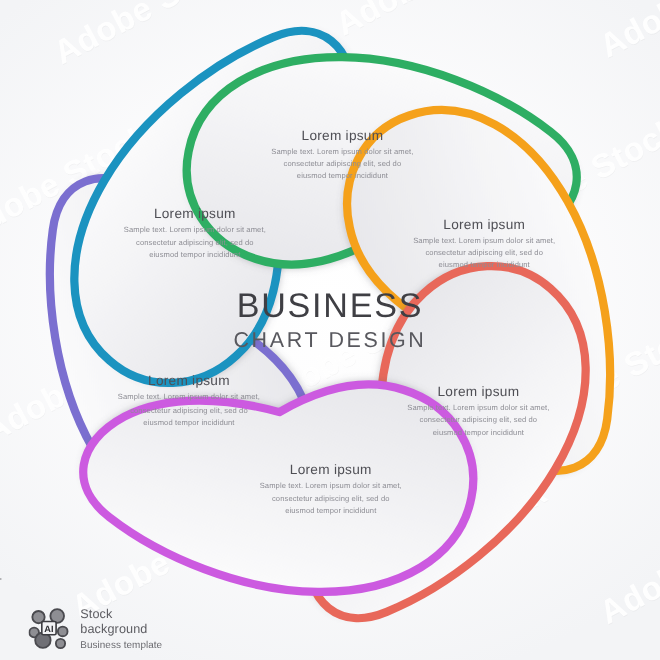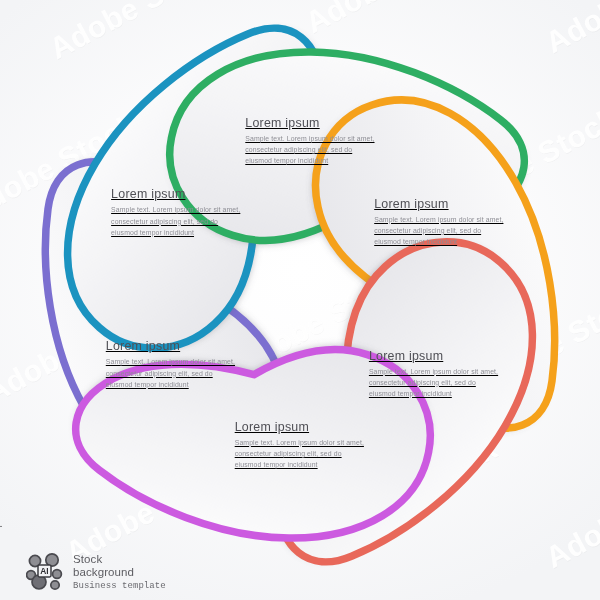--- a/index.html
+++ b/index.html
@@ -54,23 +54,22 @@
   #wheel {
     position: absolute;
     left: 0;
     top: 0;
   }
 
   
   .petal-text {
     position: absolute;
     width: 132px;
-    text-align: left;
+    text-align: center;
     pointer-events: none;
-    text-decoration: underline;
   }
   .petal-title {
     font-size: 12.4px;
     color: #4f4f55;
     letter-spacing: 0.25px;
     margin: 0 0 3px 0;
     font-weight: 400;
     white-space: nowrap;
   }
   .petal-body {
@@ -121,21 +120,20 @@
   .brand-line-1, .brand-line-2 {
     font-size: 11.5px;
     color: #5d5d62;
     letter-spacing: 0.1px;
   }
   .brand-line-3 {
     font-size: 9px;
     color: #6b6b70;
     letter-spacing: 0.05px;
     margin-top: 1px;
-    font-family: Liberation Mono, monospace;
   }
 </style>
 </head>
 <body>
 
 <div id="stage">
 
   <div id="watermarks">
       <div class="wm" style="left: 44px; top: 36px; font-size: 30px; transform: rotate(-28deg);">Adobe Stock</div>
       <div class="wm" style="left: 300px; top: 10px; font-size: 30px; transform: rotate(-28deg);">Adobe Stock</div>
@@ -183,20 +181,24 @@
           <path d="M 0 -92 C 46 -104, 96 -128, 120 -166 C 146 -208, 132 -246, 86 -252 C 28 -260, -52 -250, -112 -216 C -176 -180, -208 -124, -190 -72 C -176 -30, -132 -8, -88 -18 C -50 -26, -22 -54, 0 -92 Z" fill="url(#fillGrad)" filter="url(#petalShadow)"></path>
           <path d="M 0 -92 C 46 -104, 96 -128, 120 -166 C 146 -208, 132 -246, 86 -252 C 28 -260, -52 -250, -112 -216 C -176 -180, -208 -124, -190 -72 C -176 -30, -132 -8, -88 -18 C -50 -26, -22 -54, 0 -92 Z" fill="none" stroke="#e8685a" stroke-width="7.5" stroke-linejoin="round" stroke-linecap="round"></path>
         </g>
         <g transform="translate(300,295) rotate(210)">
           <path d="M 0 -92 C 46 -104, 96 -128, 120 -166 C 146 -208, 132 -246, 86 -252 C 28 -260, -52 -250, -112 -216 C -176 -180, -208 -124, -190 -72 C -176 -30, -132 -8, -88 -18 C -50 -26, -22 -54, 0 -92 Z" fill="url(#fillGrad)" filter="url(#petalShadow)"></path>
           <path d="M 0 -92 C 46 -104, 96 -128, 120 -166 C 146 -208, 132 -246, 86 -252 C 28 -260, -52 -250, -112 -216 C -176 -180, -208 -124, -190 -72 C -176 -30, -132 -8, -88 -18 C -50 -26, -22 -54, 0 -92 Z" fill="none" stroke="#cc5ae0" stroke-width="7.5" stroke-linejoin="round" stroke-linecap="round"></path>
         </g>
       </g>
   </svg>
 
+  <div id="center-title">
+    <div id="center-main">BUSINESS</div>
+    <div id="center-sub">CHART DESIGN</div>
+  </div>
 
   <div id="petal-labels">
       <div class="petal-text" style="left: 105.792px; top: 339.36px;">
         <div class="petal-title">Lorem ipsum</div>
         <div class="petal-body">Sample text. Lorem ipsum dolor sit amet, consectetur adipiscing elit, sed do eiusmod tempor incididunt</div>
       </div>
       <div class="petal-text" style="left: 111.097px; top: 187.452px;">
         <div class="petal-title">Lorem ipsum</div>
         <div class="petal-body">Sample text. Lorem ipsum dolor sit amet, consectetur adipiscing elit, sed do eiusmod tempor incididunt</div>
       </div>

